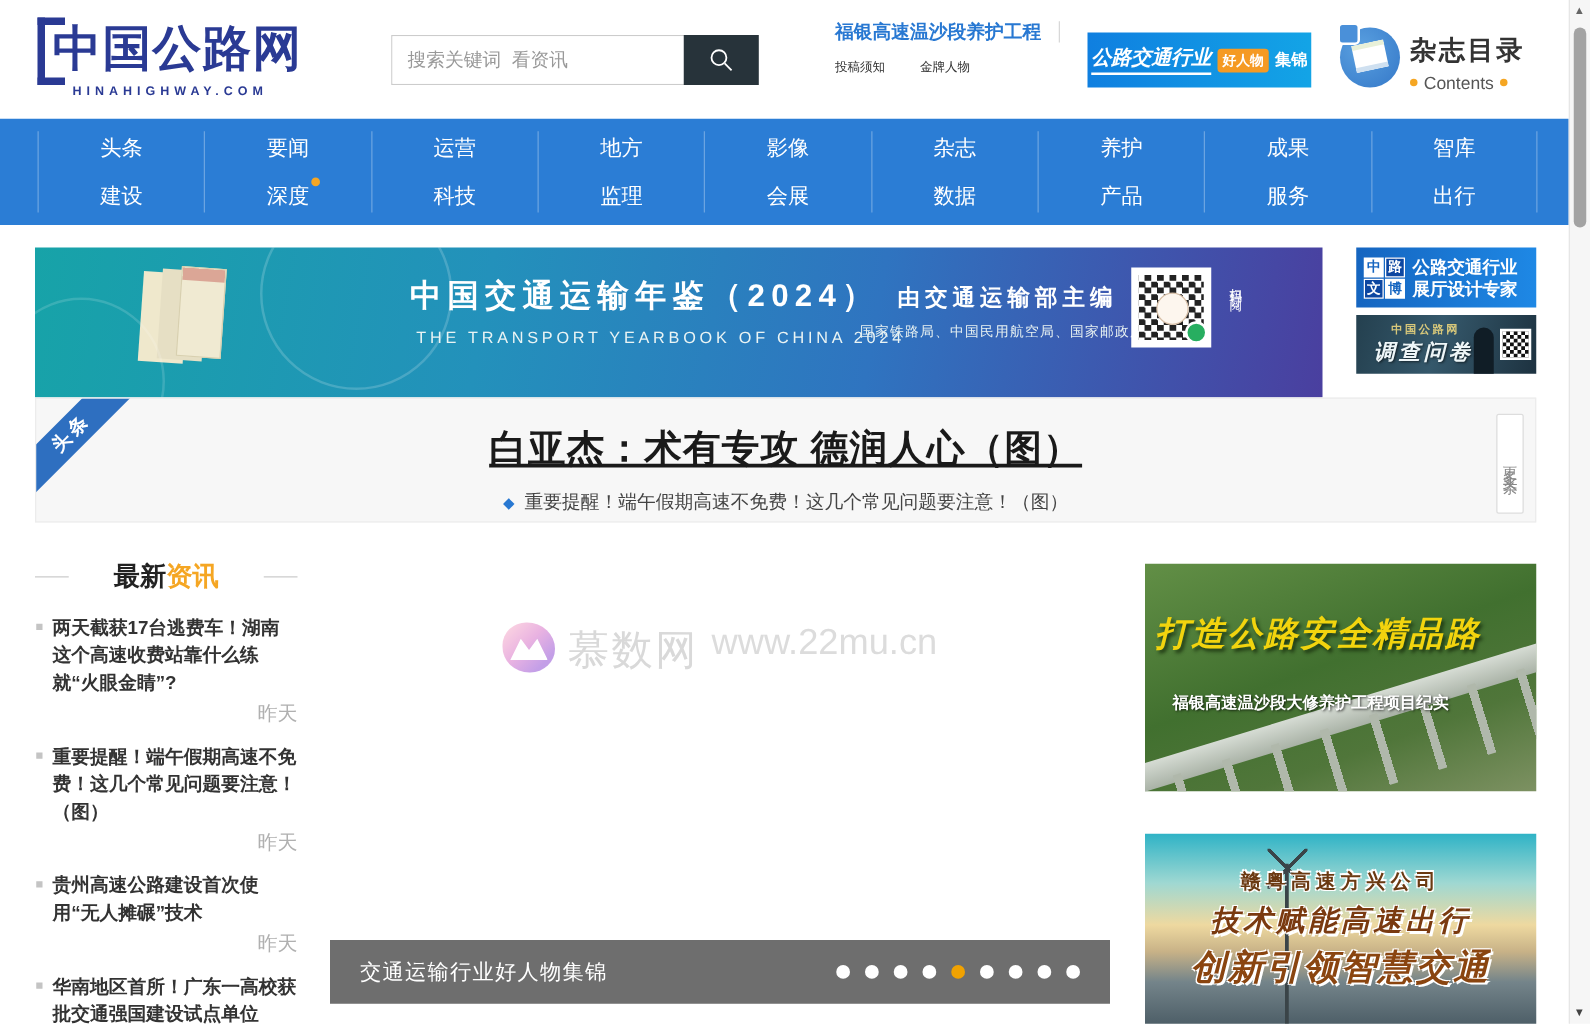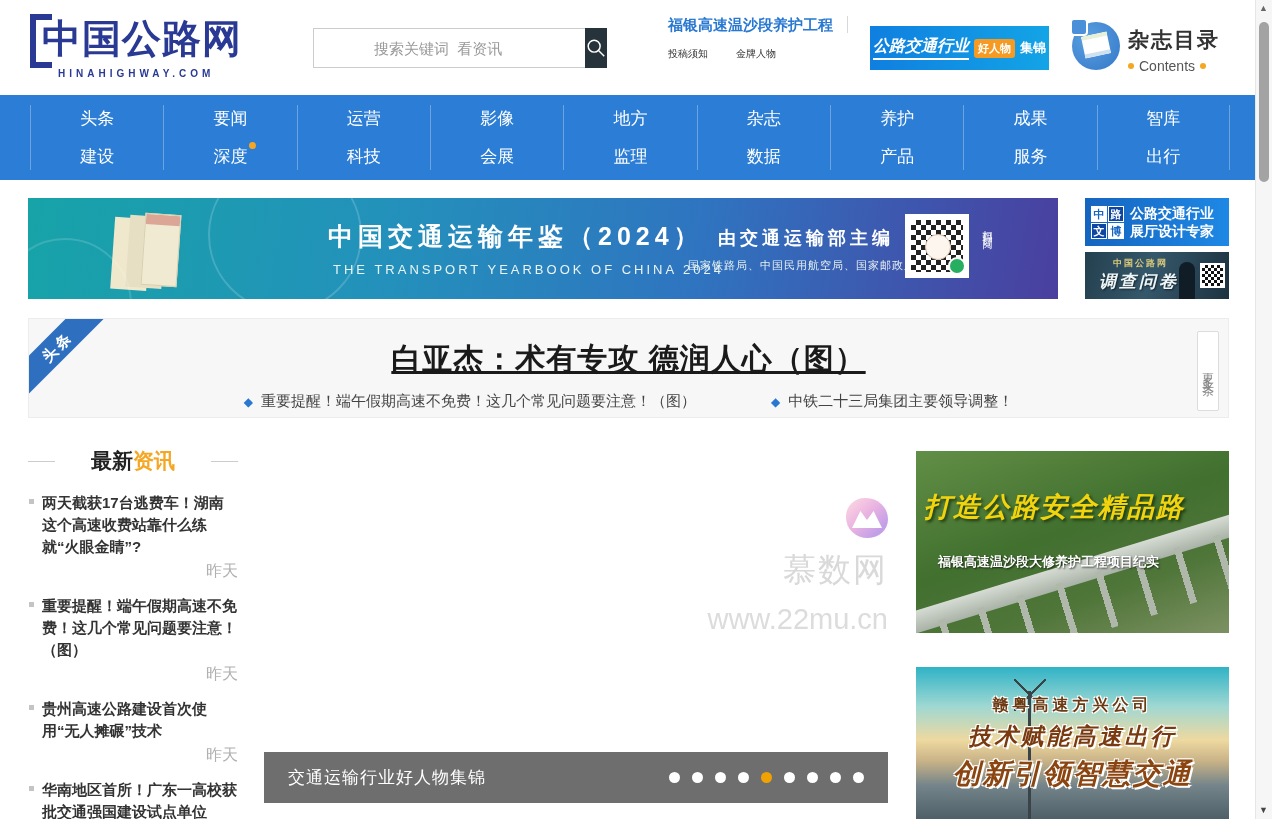--- a/index.html
+++ b/index.html
@@ -9,21 +9,21 @@
   
   .header { position:absolute; left:0; top:0; width:1255px; height:95px; background:#fff; }
   .logo { position:absolute; left:30px; top:12px; width:240px; height:72px; }
   .logo-bracket { position:absolute; left:0; top:2px; width:22px; height:54px;
     border:6px solid #2a3a94; border-right:none; }
   .logo-title { position:absolute; left:12px; top:0; font-size:39px; font-weight:bold;
     color:#2a3a94; letter-spacing:1px; white-space:nowrap; }
   .logo-sub { position:absolute; left:28px; top:56px; font-size:10px; font-weight:bold;
     color:#2a3a94; letter-spacing:4px; }
   .search { position:absolute; left:313px; top:28px; width:294px; height:40px;
-    border:1px solid #ccc; display:flex;padding-left:48px; }
+    border:1px solid #ccc; display:flex; }
   .search input { flex:1; border:none; outline:none; padding:0 12px; font-size:15px; color:#333;
     font-family:inherit; }
   .search input::placeholder { color:#999; }
   .search-btn { width:60px; height:40px; margin:-1px -1px -1px 0; background:#27333a; border:none;
     display:flex; align-items:center; justify-content:center; cursor:pointer; }
   .hdr-links { position:absolute; left:668px; top:16px; }
   .hdr-featured { color:#2878d2; font-size:15px; font-weight:bold; text-decoration:none;
     padding-right:14px; border-right:1px solid #d8d8d8; }
   .hdr-row2 { position:absolute; left:668px; top:47px; display:flex; gap:28px; }
   .hdr-row2 a { color:#333; font-size:10px; text-decoration:none; }
@@ -52,21 +52,21 @@
   .nav-grid { position:absolute; left:30px; top:0; width:1200px; height:100%;
     display:grid; grid-template-columns:repeat(9,1fr); }
   .nav-col { display:flex; flex-direction:column; align-items:center; justify-content:center;
     gap:15px; margin:10px 0; border-left:1px solid rgba(255,255,255,0.3); }
   .nav-col:last-child { border-right:1px solid rgba(255,255,255,0.3); }
   .nav-col a { color:#fff; font-size:17px; text-decoration:none; position:relative; }
   .new-dot { position:absolute; right:-9px; top:-3px; width:7px; height:7px; border-radius:50%;
     background:#f5a623; }
 
   
-  .yearbook { position:absolute; left:28px; top:198px; width:1030px; height:101px; overflow:hidden;
+  .yearbook { position:absolute; left:28px; top:198px; width:1030px; height:120px; overflow:hidden;
     background:linear-gradient(100deg,#17a3a8 0%,#2391bb 35%,#2f74c0 65%,#4a3f9f 100%); cursor:pointer; }
   .yearbook::before { content:''; position:absolute; left:180px; top:-40px; width:150px; height:150px;
     border:2px solid rgba(255,255,255,0.18); border-radius:50%; }
   .yearbook::after { content:''; position:absolute; left:-30px; top:40px; width:130px; height:130px;
     border:2px solid rgba(255,255,255,0.15); border-radius:50%; }
   .books { position:absolute; left:115px; top:16px; width:36px; height:72px;
     background:#f0ead2; border:1px solid #d8d0b0; transform:rotate(4deg);
     box-shadow:-15px 3px 0 #e6dfc4, -30px 6px 0 #efe8cc, inset 0 10px 0 rgba(180,40,40,0.35); }
   .yb-title { position:absolute; left:300px; top:22px; color:#fff; font-size:25px; font-weight:bold;
     letter-spacing:5px; white-space:nowrap; }
@@ -135,22 +135,22 @@
   .ttl .b { color:#222; } .ttl .o { color:#f5a623; }
   .latest ul { list-style:none; margin-top:16px; }
   .latest li { position:relative; padding-left:14px; margin-bottom:13px; cursor:pointer; }
   .latest li::before { content:''; position:absolute; left:1px; top:7px; width:5px; height:5px;
     background:#c4c4c4; }
   .latest .txt { font-size:15px; font-weight:bold; color:#333; line-height:22px; }
   .latest .time { margin-top:3px; font-size:16px; color:#b0b0b0;text-align:right; }
 
   
   .carousel { position:absolute; left:264px; top:440px; width:624px; height:363px; background:#fff; }
-  .watermark { position:absolute; left:0; right:0; top:58px; display:flex; align-items:flex-end;
-    justify-content:center; gap:10px;flex-direction:column; }
+  .watermark { position:absolute; left:0; right:0; top:58px; display:flex; align-items:flex-start;
+    justify-content:center; gap:10px; }
   .wm-logo { width:42px; height:40px; border-radius:46% 54% 48% 52%;
     background:linear-gradient(135deg,#f9c4d8 10%,#e39ad8 45%,#b07fe0 80%); position:relative;
     opacity:0.75; }
   .wm-logo::before { content:''; position:absolute; left:6px; top:10px; width:30px; height:20px;
     background:#fff; clip-path:polygon(0% 100%,28% 15%,50% 60%,72% 15%,100% 100%); }
   .wm-name { font-size:33px; color:#d9d9d9; letter-spacing:2px; }
   .wm-url { font-size:29px; color:#dcdcdc; }
   .caption { position:absolute; left:0; right:0; bottom:0; height:51px; background:#6e6e6e;
     display:flex; align-items:center; justify-content:space-between; padding:0 24px; }
   .caption-text { color:#fff; font-size:17px; letter-spacing:1px; }
@@ -246,26 +246,26 @@
     </div>
     <div class="nav-col">
       <a href="#">要闻</a>
       <a href="#"><span>深度</span><i class="new-dot"></i></a>
     </div>
     <div class="nav-col">
       <a href="#">运营</a>
       <a href="#">科技</a>
     </div>
     <div class="nav-col">
+      <a href="#">地方</a>
+      <a href="#">监理</a>
+    </div>
+    <div class="nav-col">
       <a href="#">影像</a>
       <a href="#">会展</a>
-    </div>
-    <div class="nav-col">
-      <a href="#">地方</a>
-      <a href="#">监理</a>
     </div>
     <div class="nav-col">
       <a href="#">杂志</a>
       <a href="#">数据</a>
     </div>
     <div class="nav-col">
       <a href="#">养护</a>
       <a href="#">产品</a>
     </div>
     <div class="nav-col">
@@ -309,21 +309,20 @@
   <div class="survey-qr">
       <i></i>
     </div>
 </div>
 
 <div class="headline">
   <div class="ribbon">头条</div>
   <div class="headline-title">白亚杰：术有专攻 德润人心（图）</div>
   <div class="headline-subs">
     <a href="#">重要提醒！端午假期高速不免费！这几个常见问题要注意！（图）</a>
-    <a href="#">中铁二十三局集团主要领导调整！</a>
   </div>
   <div class="more-btn">更多头条</div>
 </div>
 
 <div class="latest">
   <div class="latest-hd">
     <span class="line"></span>
     <span class="ttl"><span class="b">最新</span><span class="o">资讯</span></span>
     <span class="line"></span>
   </div>

